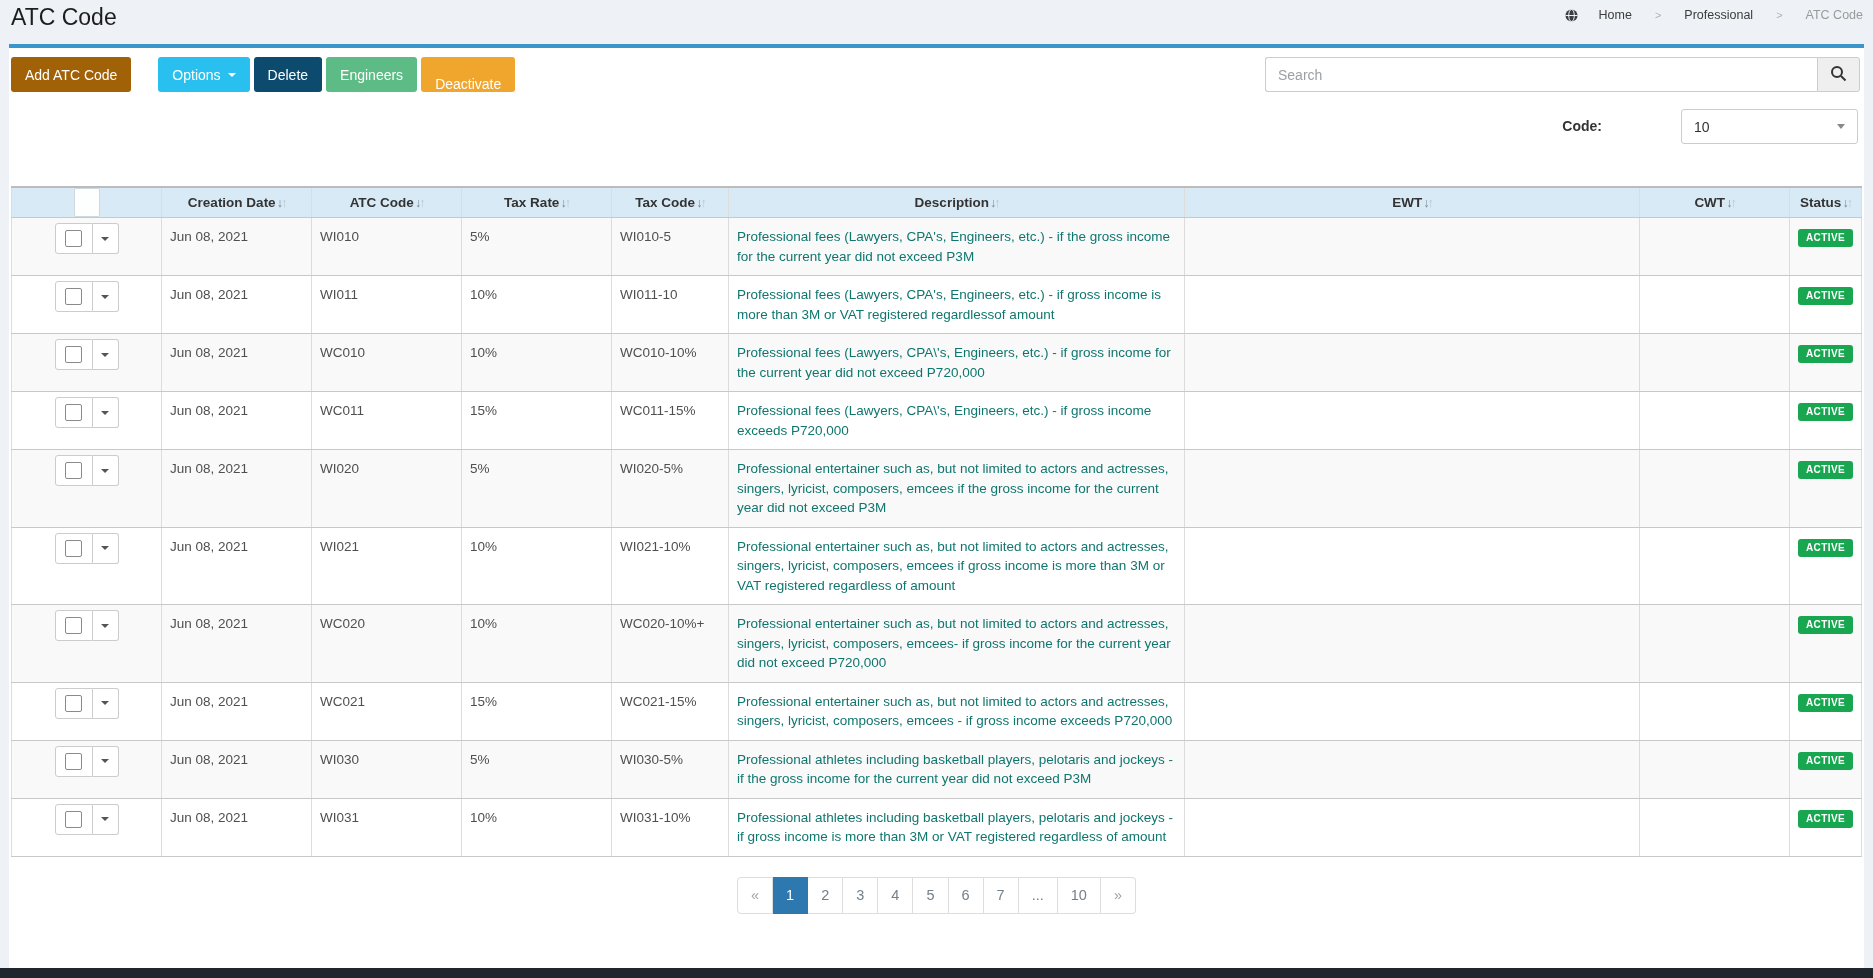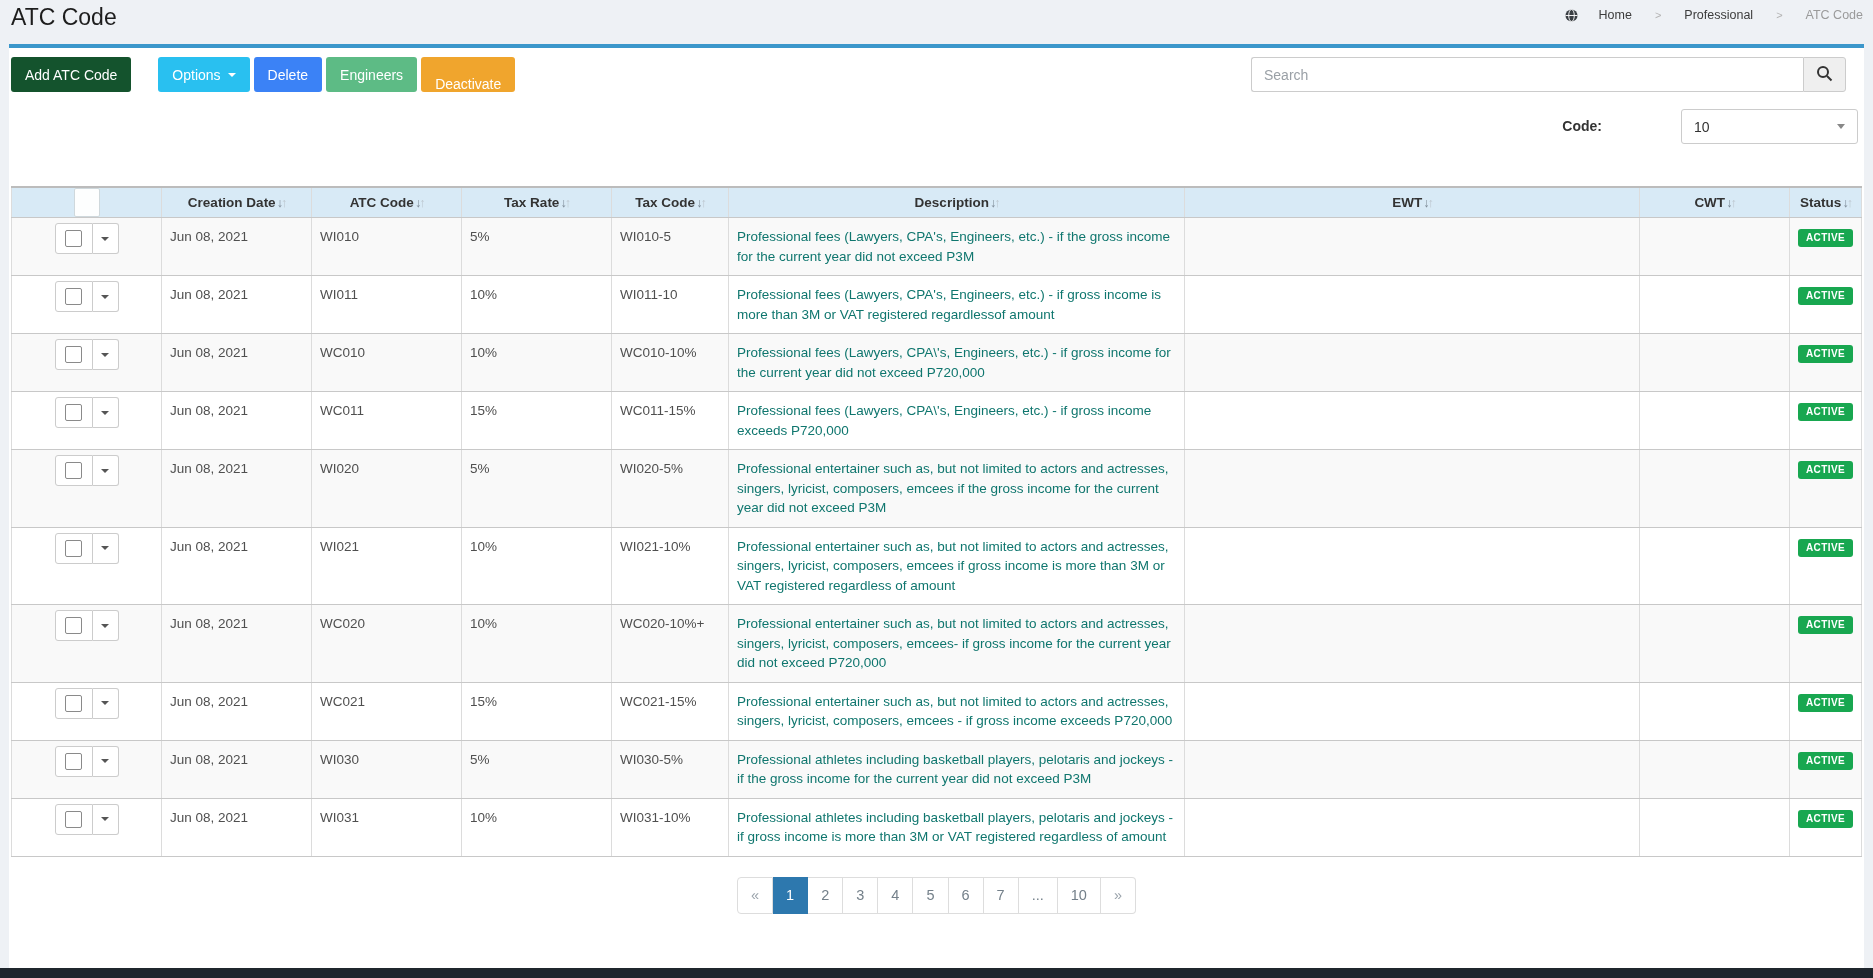--- a/index.html
+++ b/index.html
@@ -25,27 +25,27 @@
     background:#ffffff; border-top:4px solid #3b97cb; padding:0 2px;
   }
   
   .toolbar { position:relative; height:35px; margin-top:9px; }
   .btn-row { position:absolute; left:0; top:0; display:flex; gap:4px; }
   .tb-btn {
     height:35px; padding:0 14px; border:none; border-radius:3px;
     color:#fff; font-size:14px; font-family:inherit; cursor:pointer;
     display:inline-flex; align-items:center; gap:7px; white-space:nowrap;
   }
-  .tb-btn.add { background:#14532d; }
+  .tb-btn.add { background:#a16207; }
   .tb-btn.options { background:#29c0f0;margin-left:23px; }
-  .tb-btn.delete { background:#3b82f6;justify-content:flex-end; }
+  .tb-btn.delete { background:#0c4a6e;justify-content:flex-end; }
   .tb-btn.activate { background:#5dbb85; }
   .tb-btn.deactivate { background:#f0a52d;align-items:flex-end; }
   .btn-caret { width:0; height:0; border-left:4px solid transparent; border-right:4px solid transparent; border-top:4px solid #fff; display:inline-block; }
-  .search-group { position:absolute; right:16px; top:0; display:flex; }
+  .search-group { position:absolute; right:2px; top:0; display:flex; }
   .search-input {
     width:552px; height:35px; border:1px solid #ccc; border-right:none;
     border-radius:3px 0 0 3px; padding:0 12px; font-size:14px; font-family:inherit; color:#333;
     outline:none;
   }
   .search-input::placeholder { color:#9aa0a6; }
   .search-btn {
     width:43px; height:35px; border:1px solid #ccc; background:#efefef;
     border-radius:0 3px 3px 0; cursor:pointer; display:flex; align-items:center; justify-content:center;
   }

